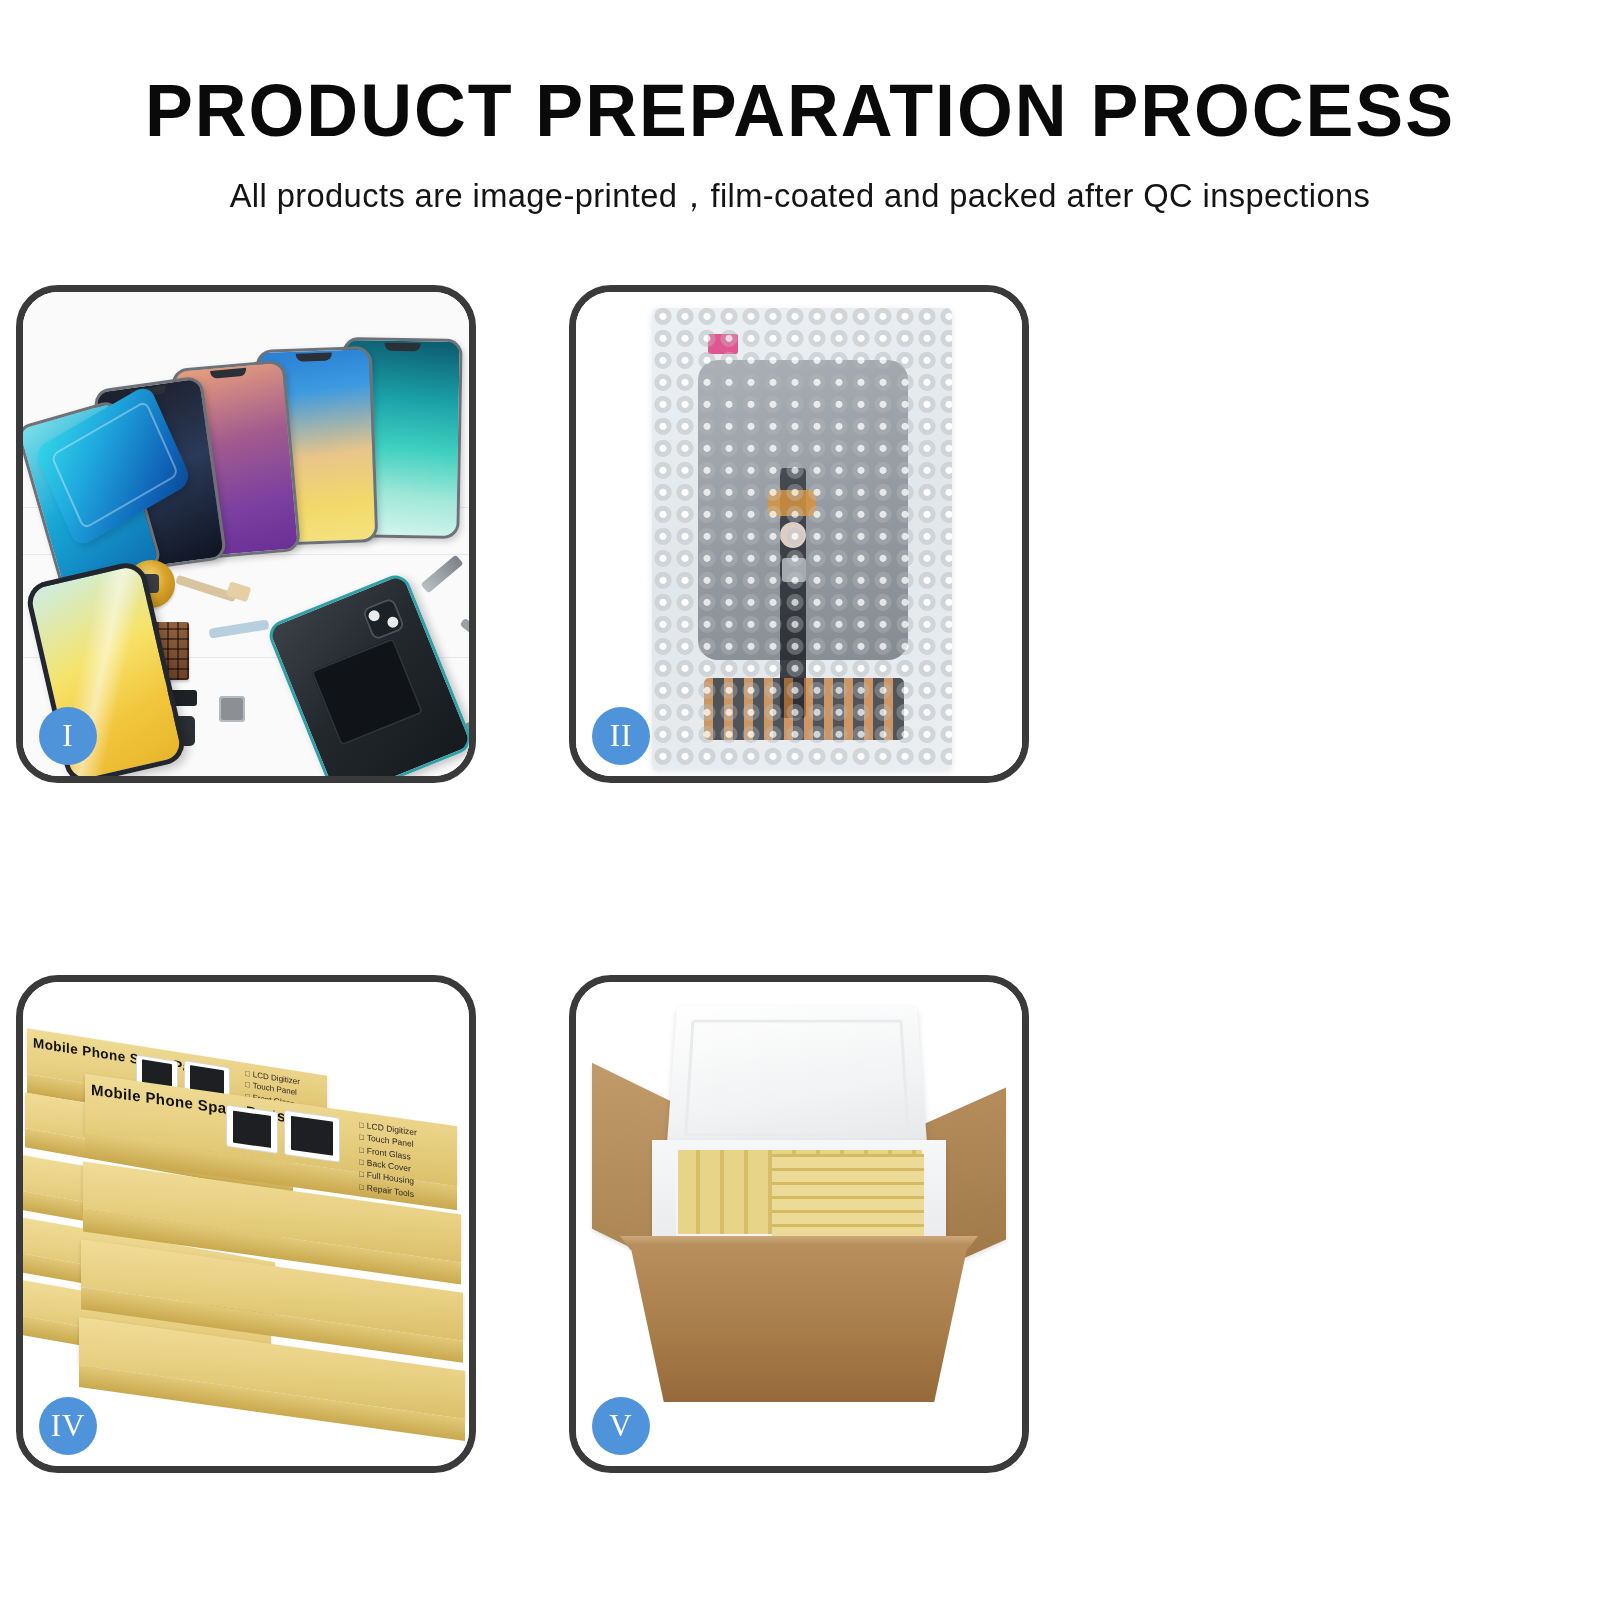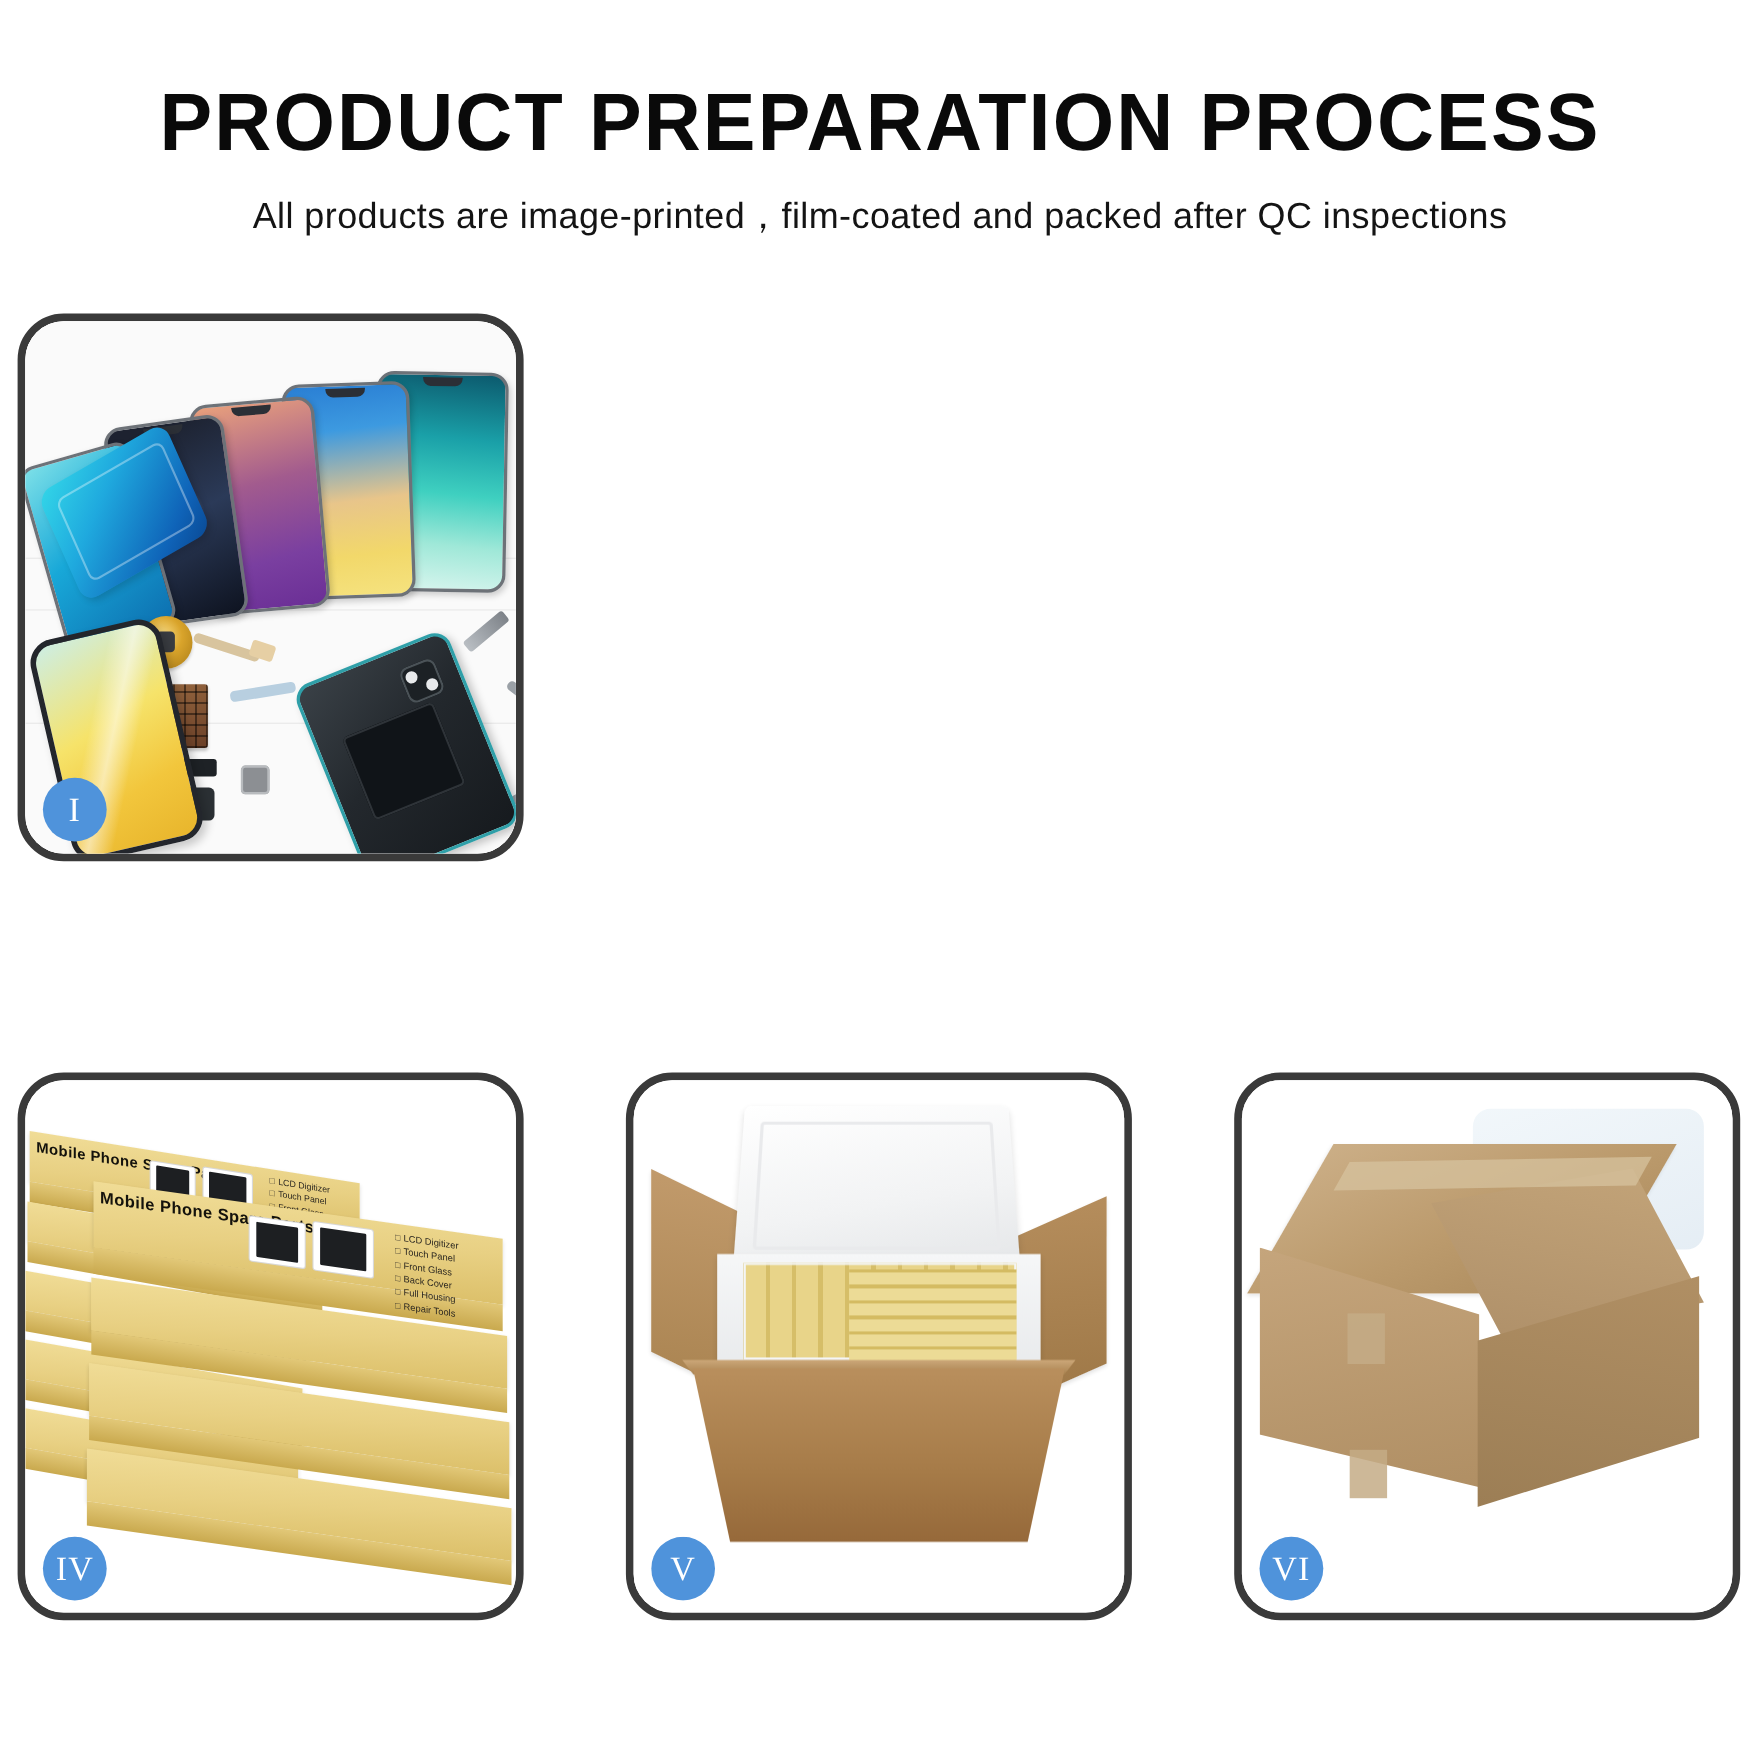--- a/index.html
+++ b/index.html
@@ -515,20 +515,36 @@
         <div class="part spk"></div>
         <div class="part btn-sm"></div>
         <div class="part sensor"></div>
         <div class="part screw1"></div>
         <div class="part screw2"></div>
         <div class="part tweez"></div>
       </div>
       <div class="badge">I</div>
     </div>
 
+    <div class="card">
+      <div class="clip">
+        <div class="bw-bg"></div>
+        <div class="bubblewrap">
+          <div class="bw-screen"></div>
+          <div class="bw-label"></div>
+          <div class="bw-flex"></div>
+          <div class="bw-conn"></div>
+          <div class="bw-dot"></div>
+          <div class="bw-ic"></div>
+          <div class="bw-bottom"></div>
+          <div class="bw-overlay"></div>
+        </div>
+      </div>
+      <div class="badge">II</div>
+    </div>
 
   </div>
 
   <div class="row r2">
 
     <div class="card">
       <div class="clip">
         <div class="stack">
 
           <div class="gbox" style="left:4px; top:70px; width:300px; height:46px; transform:skewY(9deg);">
@@ -603,29 +619,14 @@
         <div class="v-styro-lid"></div>
         <div class="v-styro-body"></div>
         <div class="v-inner"></div>
         <div class="v-inner2"></div>
         <div class="v-rim"></div>
         <div class="v-front"></div>
       </div>
       <div class="badge">V</div>
     </div>
 
-    <div class="card">
-      <div class="clip">
-        <div class="c6">
-          <div class="c6-poly"></div>
-          <div class="c6-top"></div>
-          <div class="c6-top2"></div>
-          <div class="c6-tape-top"></div>
-          <div class="c6-left"></div>
-          <div class="c6-right"></div>
-          <div class="c6-tape-l"></div>
-          <div class="c6-tape-l2"></div>
-        </div>
-      </div>
-      <div class="badge">VI</div>
-    </div>
   </div>
 </div>
 
 </body></html>

